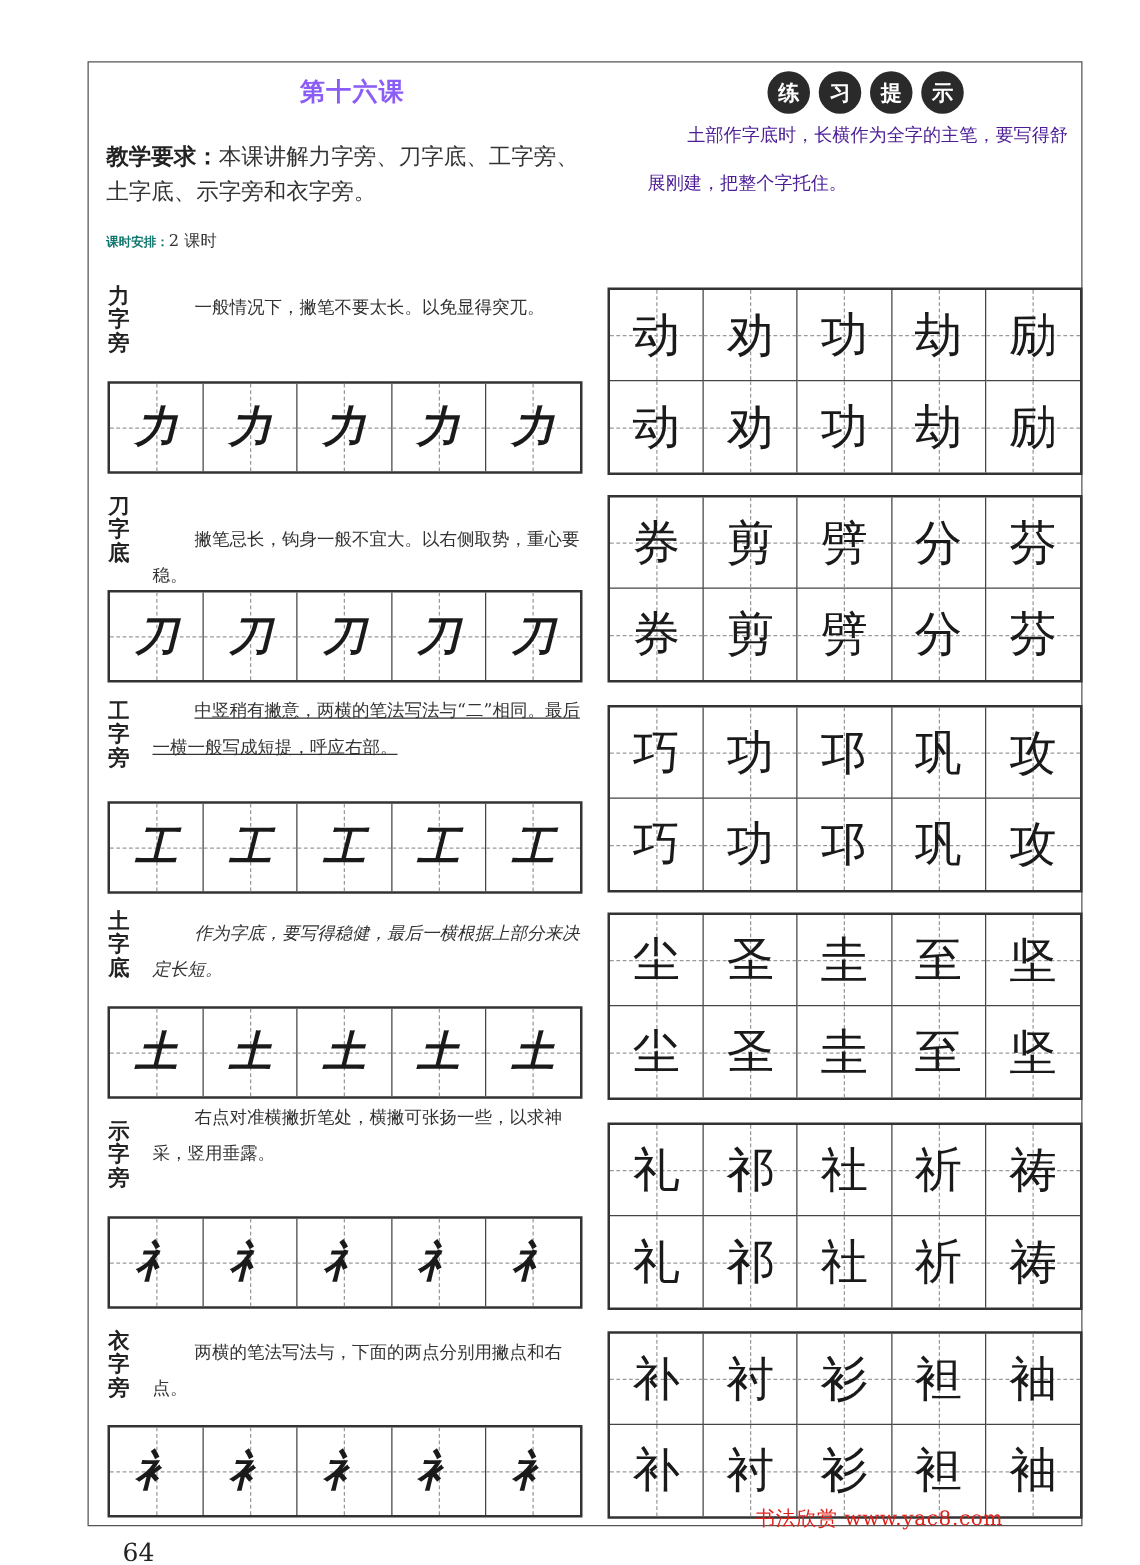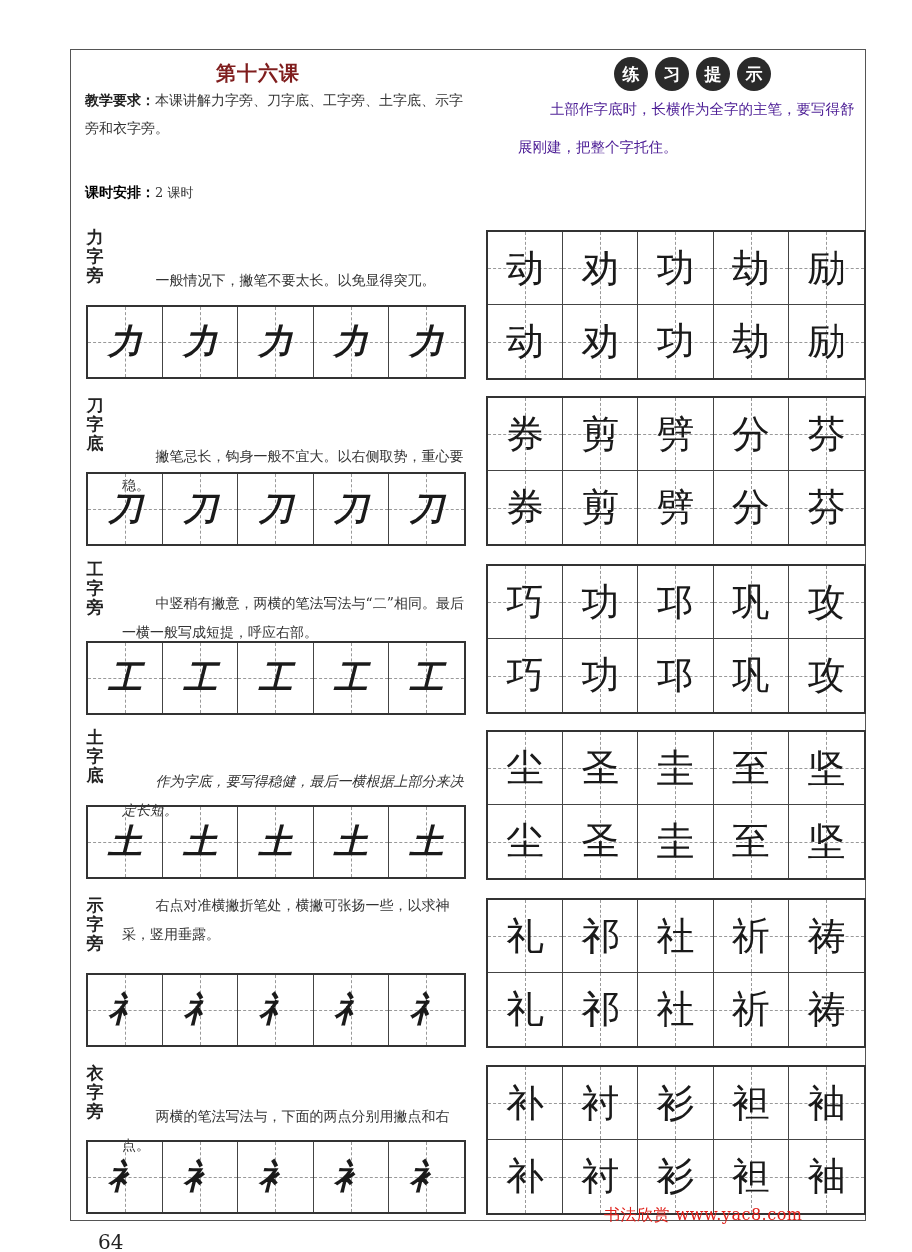--- a/index.html
+++ b/index.html
@@ -1,38 +1,38 @@
 <!DOCTYPE html>
 <html><head>
 <meta charset="utf-8">
 <style>
   html, body { margin: 0; padding: 0; background: #ffffff; }
   body { width: 912px; height: 1252px; position: relative; overflow: hidden;
          font-family: "DejaVu Serif", "Liberation Serif", serif; color: #222; }
   .frame { position: absolute; left: 70px; top: 49px; width: 796px; height: 1172px;
            border: 1.5px solid #555; box-sizing: border-box; }
   .abs { position: absolute; }
-  .lesson-title { left: 216px; top: 60px; font-family: "DejaVu Sans", "Liberation Sans", sans-serif;
-                  font-weight: bold; font-size: 20px; letter-spacing: 1px; color: #7f1d1d; }
-  .req { left: 85px; top: 86px; width: 390px; font-size: 14px; line-height: 28px; color: #333; }
+  .lesson-title { left: 240px; top: 60px; font-family: "DejaVu Sans", "Liberation Sans", sans-serif;
+                  font-weight: bold; font-size: 20px; letter-spacing: 1px; color: #8b5cf6; }
+  .req { left: 85px; top: 112px; width: 390px; font-size: 18px; line-height: 28px; color: #333; }
   .req b { font-family: "DejaVu Sans", "Liberation Sans", sans-serif; font-weight: bold; color: #222; }
   .sched { left: 85px; top: 184px; font-size: 13px; color: #333; }
-  .sched b { font-family: "DejaVu Sans", "Liberation Sans", sans-serif; font-weight: bold; font-size: 14px; color: #000000; }
+  .sched b { font-family: "DejaVu Sans", "Liberation Sans", sans-serif; font-weight: bold; font-size: 10px; color: #0f766e; }
 
   .tips-badges { left: 614px; top: 57px; display: flex; gap: 7px; }
   .badge { width: 34px; height: 34px; border-radius: 50%; background: #2a2a2a; color: #fff;
            display: flex; align-items: center; justify-content: center;
            font-family: "DejaVu Sans", "Liberation Sans", sans-serif; font-weight: bold; font-size: 17px; }
   .tips-text { left: 518px; top: 90px; width: 350px; font-family: "DejaVu Sans", "Liberation Sans", sans-serif;
                font-size: 14.5px; line-height: 38px; color: #4c1d95; text-indent: 2.2em; }
 
   .sec-label { position: absolute; left: 84px; width: 22px; font-family: "DejaVu Sans", "Liberation Sans", sans-serif;
                font-weight: bold; font-size: 17px; line-height: 19px; color: #222; text-align: center; }
   .sec-desc { position: absolute; left: 122px; width: 352px; font-size: 14px; line-height: 29px; color: #333;
-              text-indent: 2.4em; margin-top: 34px; }
+              text-indent: 2.4em; }
 
   .grid { position: absolute; display: grid; border: 2px solid #333; box-sizing: border-box; }
   .cell { position: relative; border-right: 1px solid #444; border-bottom: 1px solid #444;
           display: flex; align-items: center; justify-content: center; box-sizing: border-box;
           font-family: "DejaVu Serif", "Liberation Serif", serif; color: #1a1a1a; }
   .cell::before { content: ""; position: absolute; left: 0; right: 0; top: 50%;
                   border-top: 1px dashed #999; }
   .cell::after { content: ""; position: absolute; top: 0; bottom: 0; left: 50%;
                  border-left: 1px dashed #999; }
   .cell span { position: relative; z-index: 1; }
@@ -122,21 +122,21 @@
       </div>
       <div class="cell lastcol lastrow">
         <span>励</span>
       </div>
     </div>
     <div class="sec-label" style="top: 396px;">
       <div>刀</div>
       <div>字</div>
       <div>底</div>
     </div>
-    <div class="sec-desc" style="top: 408px;">撇笔忌长，钩身一般不宜大。以右侧取势，重心要稳。</div>
+    <div class="sec-desc" style="top: 418px;">撇笔忌长，钩身一般不宜大。以右侧取势，重心要稳。</div>
     <div class="grid left-grid" style="top: 472px;">
       <div class="cell lastrow">
         <span>刀</span>
       </div>
       <div class="cell lastrow">
         <span>刀</span>
       </div>
       <div class="cell lastrow">
         <span>刀</span>
       </div>
@@ -177,21 +177,21 @@
       </div>
       <div class="cell lastcol lastrow">
         <span>芬</span>
       </div>
     </div>
     <div class="sec-label" style="top: 560px;">
       <div>工</div>
       <div>字</div>
       <div>旁</div>
     </div>
-    <div class="sec-desc" style="top: 555px;">中竖稍有撇意，两横的笔法写法与“二”相同。最后一横一般写成短提，呼应右部。</div>
+    <div class="sec-desc" style="top: 555px; text-decoration: underline;">中竖稍有撇意，两横的笔法写法与“二”相同。最后一横一般写成短提，呼应右部。</div>
     <div class="grid left-grid" style="top: 641px;">
       <div class="cell lastrow">
         <span>工</span>
       </div>
       <div class="cell lastrow">
         <span>工</span>
       </div>
       <div class="cell lastrow">
         <span>工</span>
       </div>
@@ -287,21 +287,21 @@
       </div>
       <div class="cell lastcol lastrow">
         <span>坚</span>
       </div>
     </div>
     <div class="sec-label" style="top: 896px;">
       <div>示</div>
       <div>字</div>
       <div>旁</div>
     </div>
-    <div class="sec-desc" style="top: 857px;">右点对准横撇折笔处，横撇可张扬一些，以求神采，竖用垂露。</div>
+    <div class="sec-desc" style="top: 880px;">右点对准横撇折笔处，横撇可张扬一些，以求神采，竖用垂露。</div>
     <div class="grid left-grid" style="top: 973px;">
       <div class="cell lastrow">
         <span>礻</span>
       </div>
       <div class="cell lastrow">
         <span>礻</span>
       </div>
       <div class="cell lastrow">
         <span>礻</span>
       </div>

